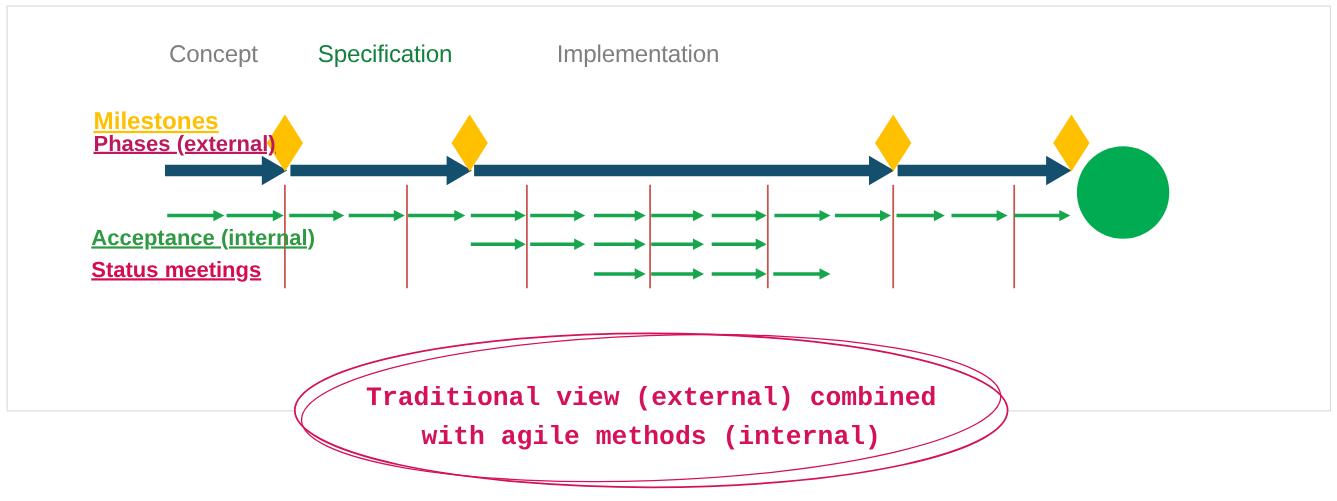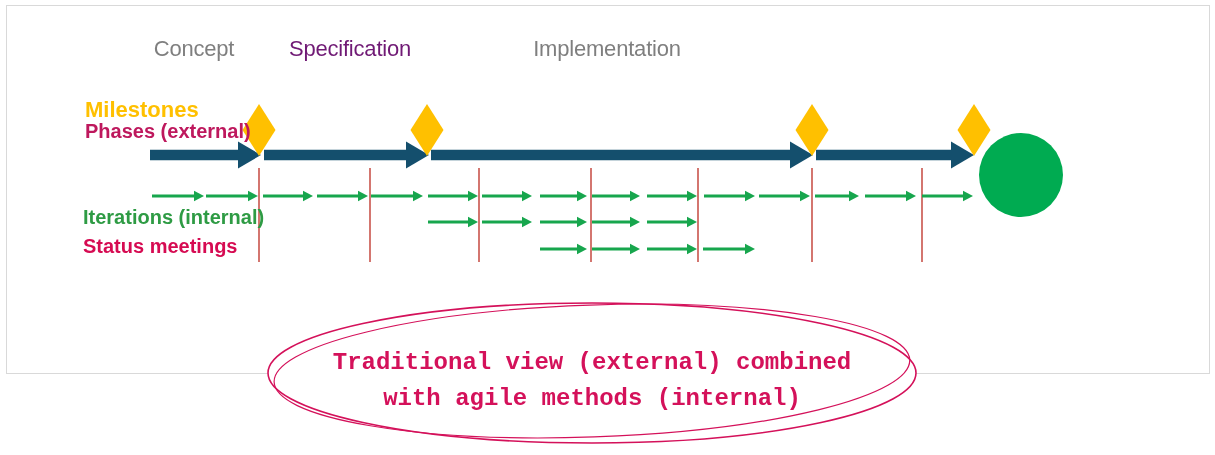--- a/index.html
+++ b/index.html
@@ -4,22 +4,22 @@
 <style>
   html,body{margin:0;padding:0;background:#fff;}
   body{width:1215px;height:455px;position:relative;overflow:hidden;
        font-family:"Liberation Sans", sans-serif;}
   .stage{position:absolute;left:0;top:0;width:1215px;height:455px;}
   .panel-border{position:absolute;left:6px;top:5px;width:1202px;height:367px;
        border:1.5px solid #D9D9D9;background:#fff;}
   svg.canvas{position:absolute;left:0;top:0;width:1215px;height:455px;}
   .phase-label{position:absolute;top:36px;transform:translateX(-50%);
        font-size:22px;letter-spacing:-0.2px;white-space:nowrap;}
-  #ph0{left:194px}#ph1{left:350px}#ph2{left:607px}#ph3{left:886px}
-  .legend{position:absolute;font-weight:600;white-space:nowrap;}
+  #ph0{left:194px}#ph1{left:350px}#ph2{left:580px}#ph3{left:886px}
+  .legend{position:absolute;font-weight:600;white-space:nowrap;text-decoration:underline;}
   #lg-milestones{left:85px;top:97px;font-size:22px}
   #lg-phases{left:85px;top:120px;font-size:20px}
   #lg-iterations{left:83px;top:206px;font-size:20px}
   #lg-status{left:83px;top:235px;font-size:20px}
   .callout-text{position:absolute;left:592px;top:345px;transform:translateX(-50%);
        text-align:center;font-size:24px;font-weight:600;line-height:36px;white-space:nowrap;}
 </style>
 </head>
 <body>
 
@@ -93,25 +93,25 @@
       <circle cx="1021" cy="175" r="42" fill="#00AB51"></circle>
       <polygon points="259,104 275.5,130 259,156 242.5,130" fill="#FFC000"></polygon>
       <polygon points="427,104 443.5,130 427,156 410.5,130" fill="#FFC000"></polygon>
       <polygon points="812,104 828.5,130 812,156 795.5,130" fill="#FFC000"></polygon>
       <polygon points="974,104 990.5,130 974,156 957.5,130" fill="#FFC000"></polygon>
       <ellipse cx="592" cy="373" rx="324" ry="70" fill="#ffffff" stroke="#D4115A" stroke-width="1.6"></ellipse>
       <ellipse cx="592" cy="371" rx="318" ry="66" fill="none" stroke="#D4115A" stroke-width="1.2" transform="rotate(-2 592 373)"></ellipse>
     </svg>
 
   <div class="phase-label" id="ph0" style="color: rgb(127, 127, 127);">Concept</div>
-  <div class="phase-label" id="ph1" style="color: #701a75;">Specification</div>
+  <div class="phase-label" id="ph1" style="color: #15803d;">Specification</div>
   <div class="phase-label" id="ph2" style="color: rgb(127, 127, 127);">Implementation</div>
 
   <div class="legend" id="lg-milestones" style="color: rgb(255, 192, 0);">Milestones</div>
   <div class="legend" id="lg-phases" style="color: #be185d;">Phases (external)</div>
-  <div class="legend" id="lg-iterations" style="color: rgb(46, 155, 68);">Iterations (internal)</div>
+  <div class="legend" id="lg-iterations" style="color: rgb(46, 155, 68);">Acceptance (internal)</div>
   <div class="legend" id="lg-status" style="color: rgb(214, 11, 82);">Status meetings</div>
 
   <div class="callout-text" style="color: rgb(212, 17, 90); font-family: Liberation Mono, monospace;">
     <div>Traditional view (external) combined</div>
     <div>with agile methods (internal)</div>
   </div>
 </div>
 
 </body></html>

